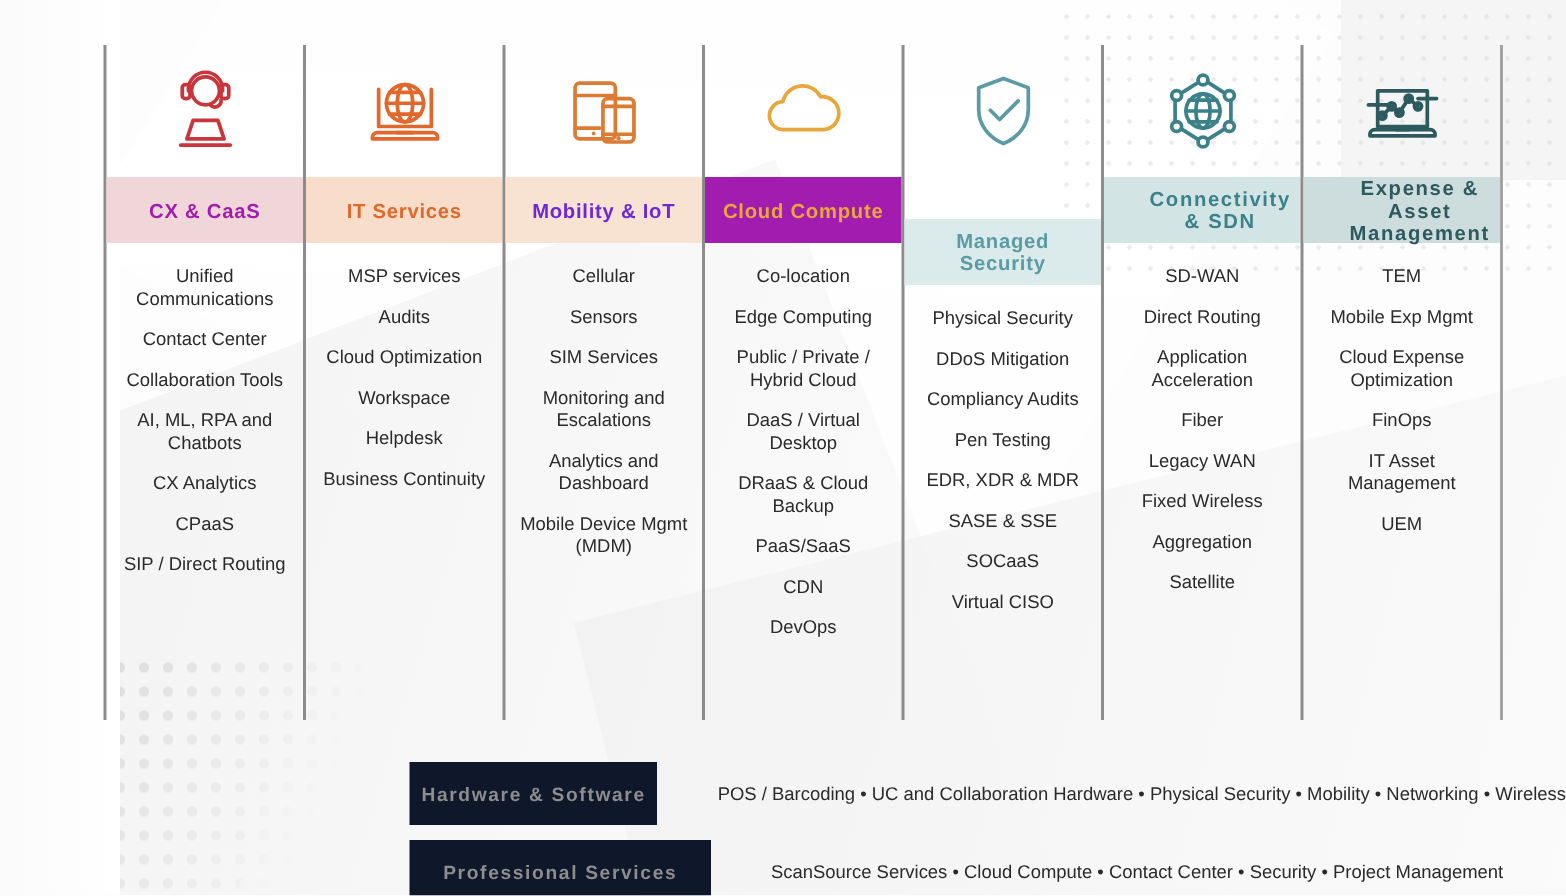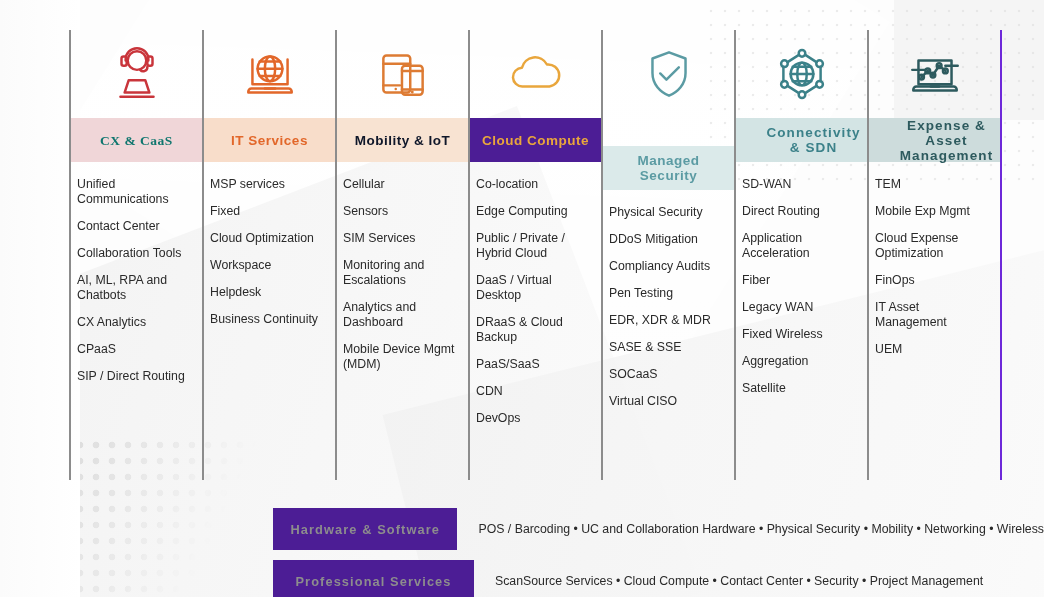--- a/index.html
+++ b/index.html
@@ -81,21 +81,21 @@
     display: flex;
   }
   .col {
     position: relative;
     flex: 1 1 0;
     border-left: 2px solid #8c8c8c;
     display: flex;
     flex-direction: column;
     align-items: stretch;
   }
-  .col:last-child { border-right: 2px solid #6d28d9; }
+  .col:last-child { border-right: 2px solid #a3a3a3; }
 
   .icon-wrap {
     height: 88px;
     display: flex;
     align-items: center;
     justify-content: center;
   }
   .icon-wrap svg { display: block; }
 
   .cat-band {
@@ -117,56 +117,56 @@
   .items {
     padding-top: 9px;
     display: flex;
     flex-direction: column;
     align-items: center;
   }
   .item {
     font-size: 12.3px;
     color: #2a2a2a;
     line-height: 15px;
-    text-align: left;
+    text-align: center;
     padding: 6px 6px;
     width: 100%;
   }
 
   
   .bottom {
     position: absolute;
     left: 273px; top: 508px;
     width: 771px;
   }
   .brow {
     display: flex;
     align-items: stretch;
     margin-bottom: 10px;
     height: 42px;
   }
   .brow-chip {
     width: 201px;
-    background: #4c1d95;
+    background: #0f172a;
     display: flex;
     align-items: center;
     justify-content: center;
     text-align: right;
   }
   .brow-chip-label {
     font-size: 12.8px;
     font-weight: bold;
     letter-spacing: 1.1px;
     color: #8d8d8d;
   }
   .brow-desc {
     flex: 1;
     display: flex;
     align-items: center;
-    padding-left: 21px;
+    padding-left: 40px;
     font-size: 12.3px;
     color: #2a2a2a;
     white-space: nowrap;
   }
 </style>
 </head>
 <body>
 
 <div id="root">
 
@@ -187,21 +187,21 @@
             <circle cx="30" cy="17" r="9" fill="none" stroke="#c9353b" stroke-width="2.4" stroke-linecap="round" stroke-linejoin="round"></circle>
             <path d="M19 17v-1a11 11 0 0 1 22 0v1" fill="none" stroke="#c9353b" stroke-width="2.4" stroke-linecap="round" stroke-linejoin="round"></path>
             <rect x="15" y="13" width="5" height="9" rx="2" fill="none" stroke="#c9353b" stroke-width="2.4" stroke-linecap="round" stroke-linejoin="round"></rect>
             <rect x="40" y="13" width="5" height="9" rx="2" fill="none" stroke="#c9353b" stroke-width="2.4" stroke-linecap="round" stroke-linejoin="round"></rect>
             <path d="M33 26a4 4 0 0 0 7-3" fill="none" stroke="#c9353b" stroke-width="2.4" stroke-linecap="round" stroke-linejoin="round"></path>
             <path d="M18 48l4-12h16l4 12z" fill="none" stroke="#c9353b" stroke-width="2.4" stroke-linecap="round" stroke-linejoin="round"></path>
             <path d="M14 52h32" fill="none" stroke="#c9353b" stroke-width="2.4" stroke-linecap="round" stroke-linejoin="round"></path>
           </svg>
         </div>
         <div class="cat-band" style="background: rgb(240, 214, 216);">
-          <div class="cat-label" style="color: #0f766e; font-family: Liberation Serif, serif;">CX &amp; CaaS</div>
+          <div class="cat-label" style="color: #a21caf;">CX &amp; CaaS</div>
         </div>
         <div class="items">
           <div class="item">Unified Communications</div>
           <div class="item">Contact Center</div>
           <div class="item">Collaboration Tools</div>
           <div class="item">AI, ML, RPA and Chatbots</div>
           <div class="item">CX Analytics</div>
           <div class="item">CPaaS</div>
           <div class="item">SIP / Direct Routing</div>
         </div>
@@ -215,57 +215,57 @@
             <path d="M13 16v24h34V16" fill="none" stroke="#e2672a" stroke-width="2.4" stroke-linecap="round" stroke-linejoin="round" stroke-dasharray="0"></path>
             <path d="M9 47a3 3 0 0 1 3-3h36a3 3 0 0 1 3 3v1H9z" fill="none" stroke="#e2672a" stroke-width="2.4" stroke-linecap="round" stroke-linejoin="round"></path>
             <path d="M25 44h10" fill="none" stroke="#e2672a" stroke-width="2.4" stroke-linecap="round" stroke-linejoin="round"></path>
           </svg>
         </div>
         <div class="cat-band" style="background: rgb(248, 221, 202);">
           <div class="cat-label" style="color: rgb(226, 103, 42);">IT Services</div>
         </div>
         <div class="items">
           <div class="item">MSP services</div>
-          <div class="item">Fixed</div>
+          <div class="item">Audits</div>
           <div class="item">Cloud Optimization</div>
           <div class="item">Workspace</div>
           <div class="item">Helpdesk</div>
           <div class="item">Business Continuity</div>
         </div>
       </div>
       <div class="col">
         <div class="icon-wrap">
           <svg width="62" height="62" viewBox="0 0 60 60">
             <rect x="11" y="12" width="26" height="36" rx="3" fill="none" stroke="#dd7b33" stroke-width="2.4" stroke-linecap="round" stroke-linejoin="round"></rect>
             <path d="M11 20h26M11 41h16" fill="none" stroke="#dd7b33" stroke-width="2.4" stroke-linecap="round" stroke-linejoin="round"></path>
             <rect x="29" y="22" width="20" height="28" rx="3" fill="none" stroke="#dd7b33" stroke-width="2.4" stroke-linecap="round" stroke-linejoin="round"></rect>
             <path d="M29 27h20M29 45h20" fill="none" stroke="#dd7b33" stroke-width="2.4" stroke-linecap="round" stroke-linejoin="round"></path>
             <circle cx="39" cy="47.5" r="1.4" fill="#dd7b33"></circle>
             <circle cx="23" cy="44.5" r="1.2" fill="#dd7b33"></circle>
           </svg>
         </div>
         <div class="cat-band" style="background: rgb(248, 227, 210);">
-          <div class="cat-label" style="color: #0f172a;">Mobility &amp; IoT</div>
+          <div class="cat-label" style="color: #6d28d9;">Mobility &amp; IoT</div>
         </div>
         <div class="items">
           <div class="item">Cellular</div>
           <div class="item">Sensors</div>
           <div class="item">SIM Services</div>
           <div class="item">Monitoring and Escalations</div>
           <div class="item">Analytics and Dashboard</div>
           <div class="item">Mobile Device Mgmt (MDM)</div>
         </div>
       </div>
       <div class="col">
         <div class="icon-wrap">
           <svg width="62" height="62" viewBox="0 0 60 60">
             <path d="M17 42a9 9 0 0 1-.6-18 13 13 0 0 1 24.2-3.2A9.5 9.5 0 0 1 43 42z" fill="none" stroke="#e9a63c" stroke-width="2.4" stroke-linecap="round" stroke-linejoin="round"></path>
           </svg>
         </div>
-        <div class="cat-band" style="background: #4c1d95;">
+        <div class="cat-band" style="background: #a21caf;">
           <div class="cat-label" style="color: rgb(233, 166, 60);">Cloud Compute</div>
         </div>
         <div class="items">
           <div class="item">Co-location</div>
           <div class="item">Edge Computing</div>
           <div class="item">Public / Private / Hybrid Cloud</div>
           <div class="item">DaaS / Virtual Desktop</div>
           <div class="item">DRaaS &amp; Cloud Backup</div>
           <div class="item">PaaS/SaaS</div>
           <div class="item">CDN</div>

